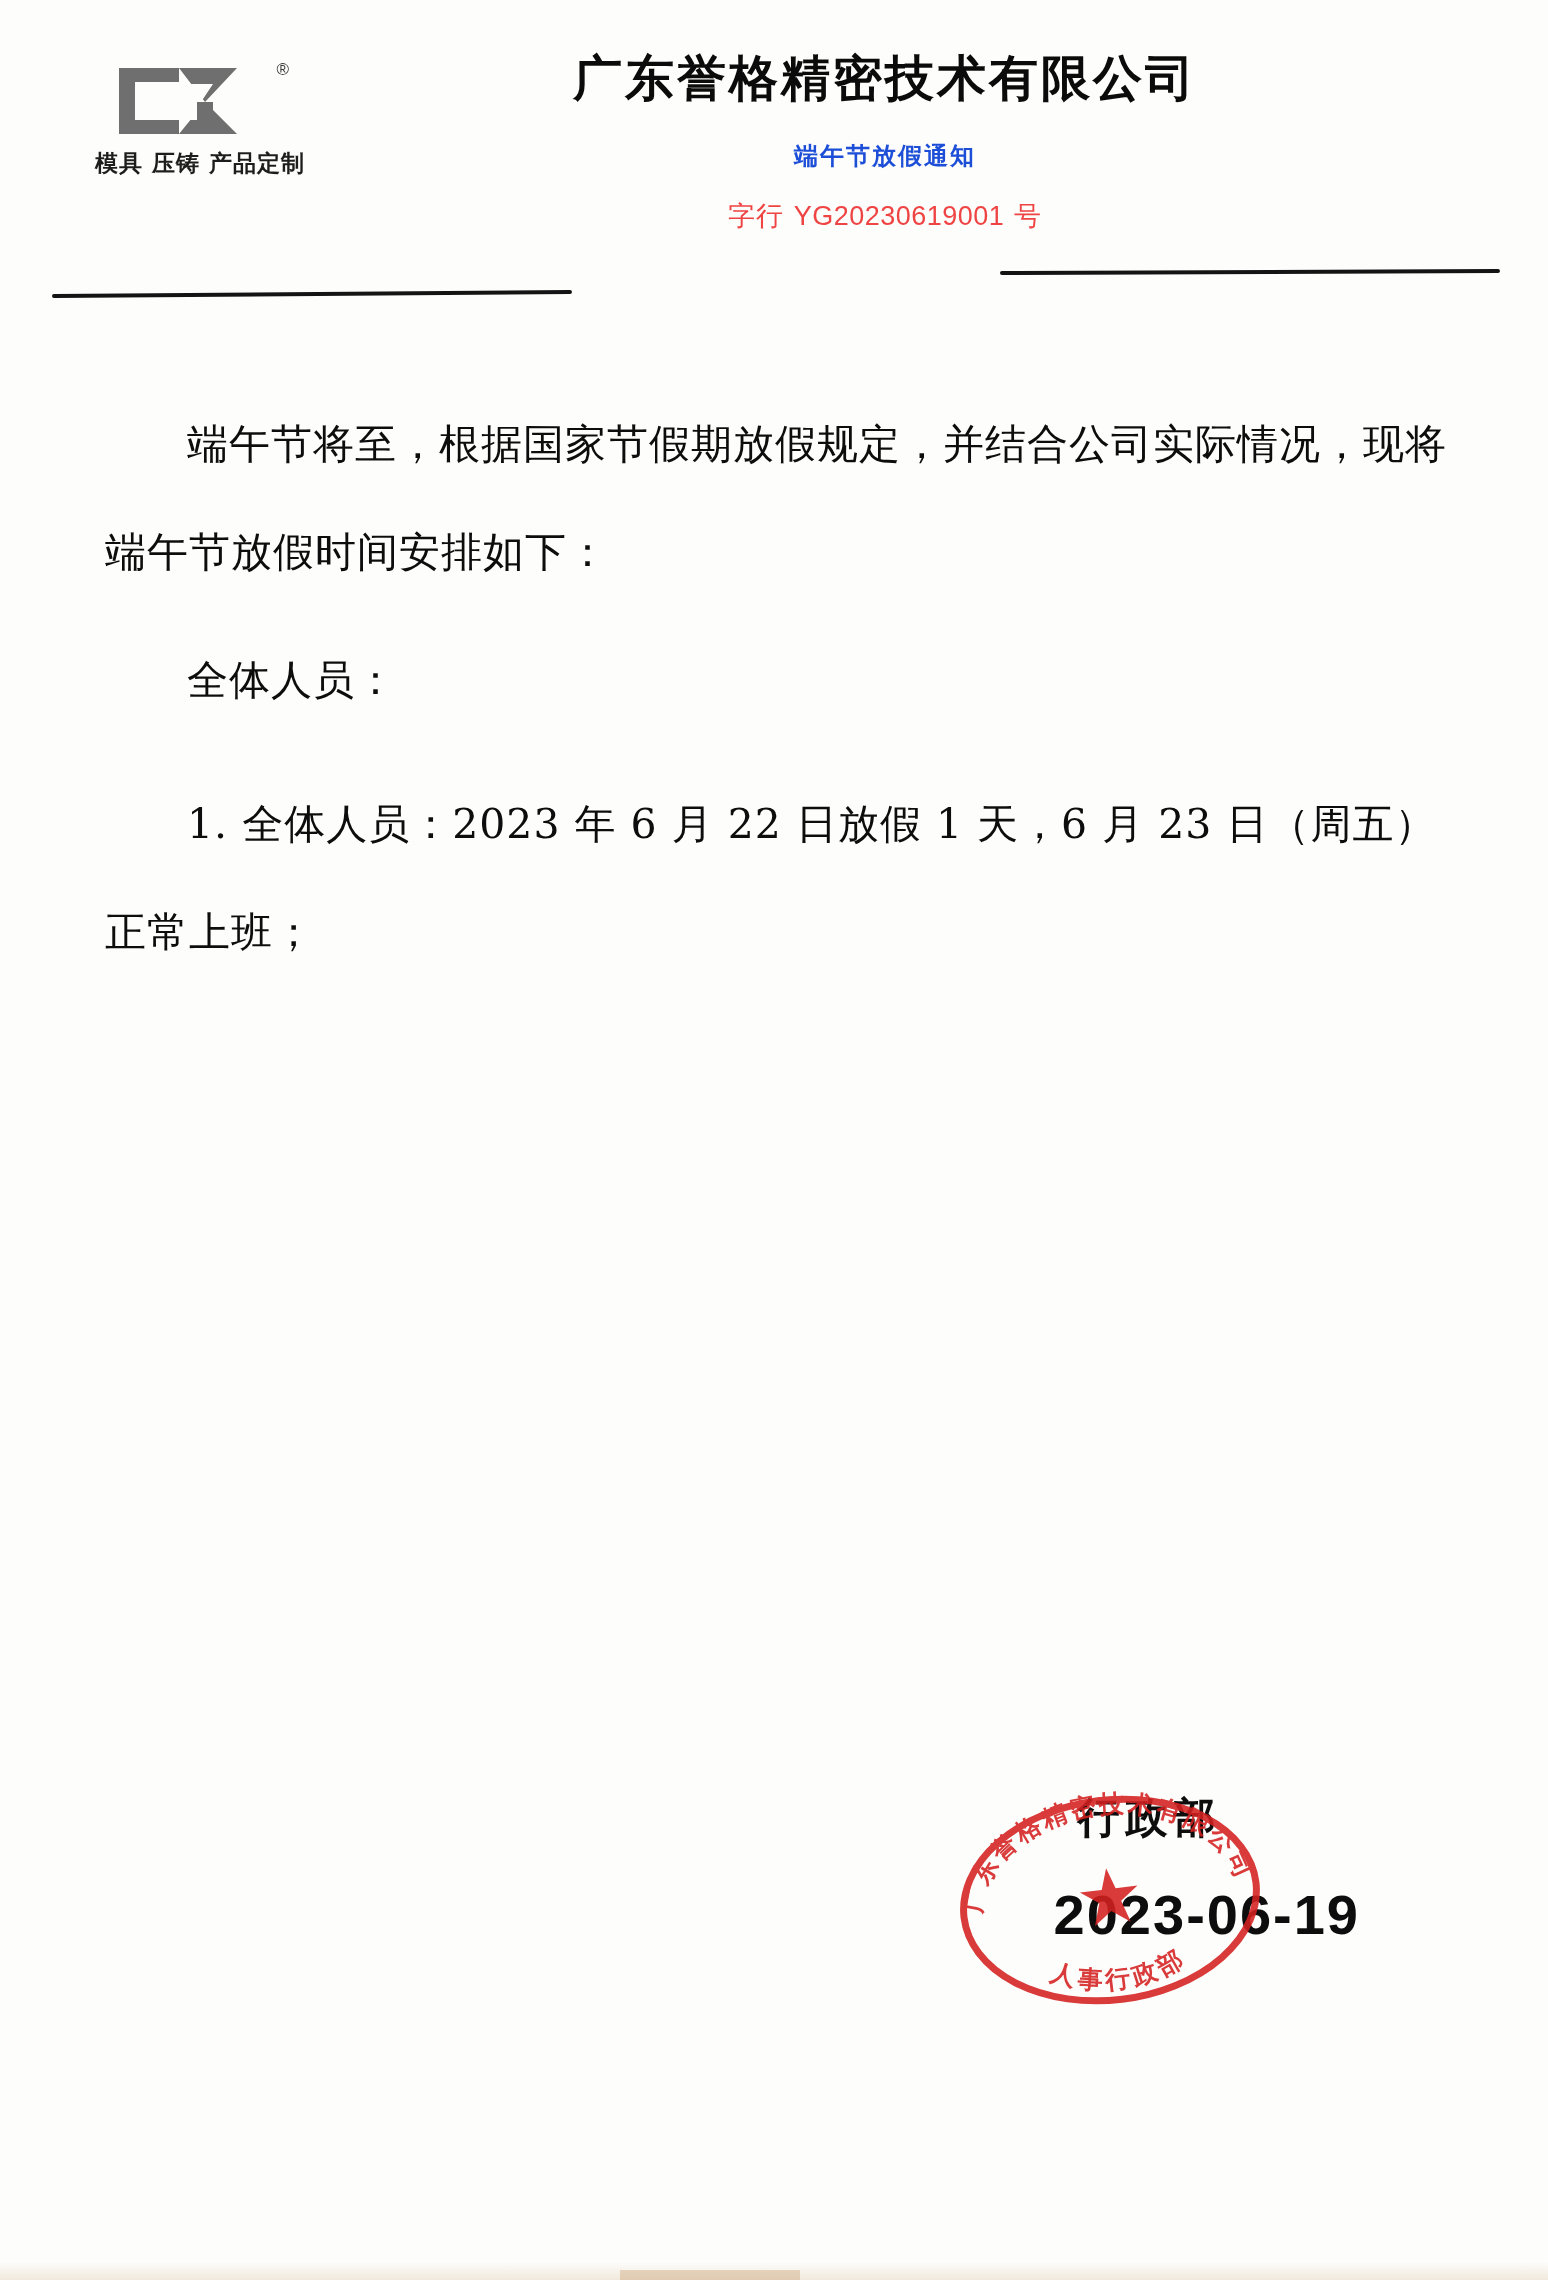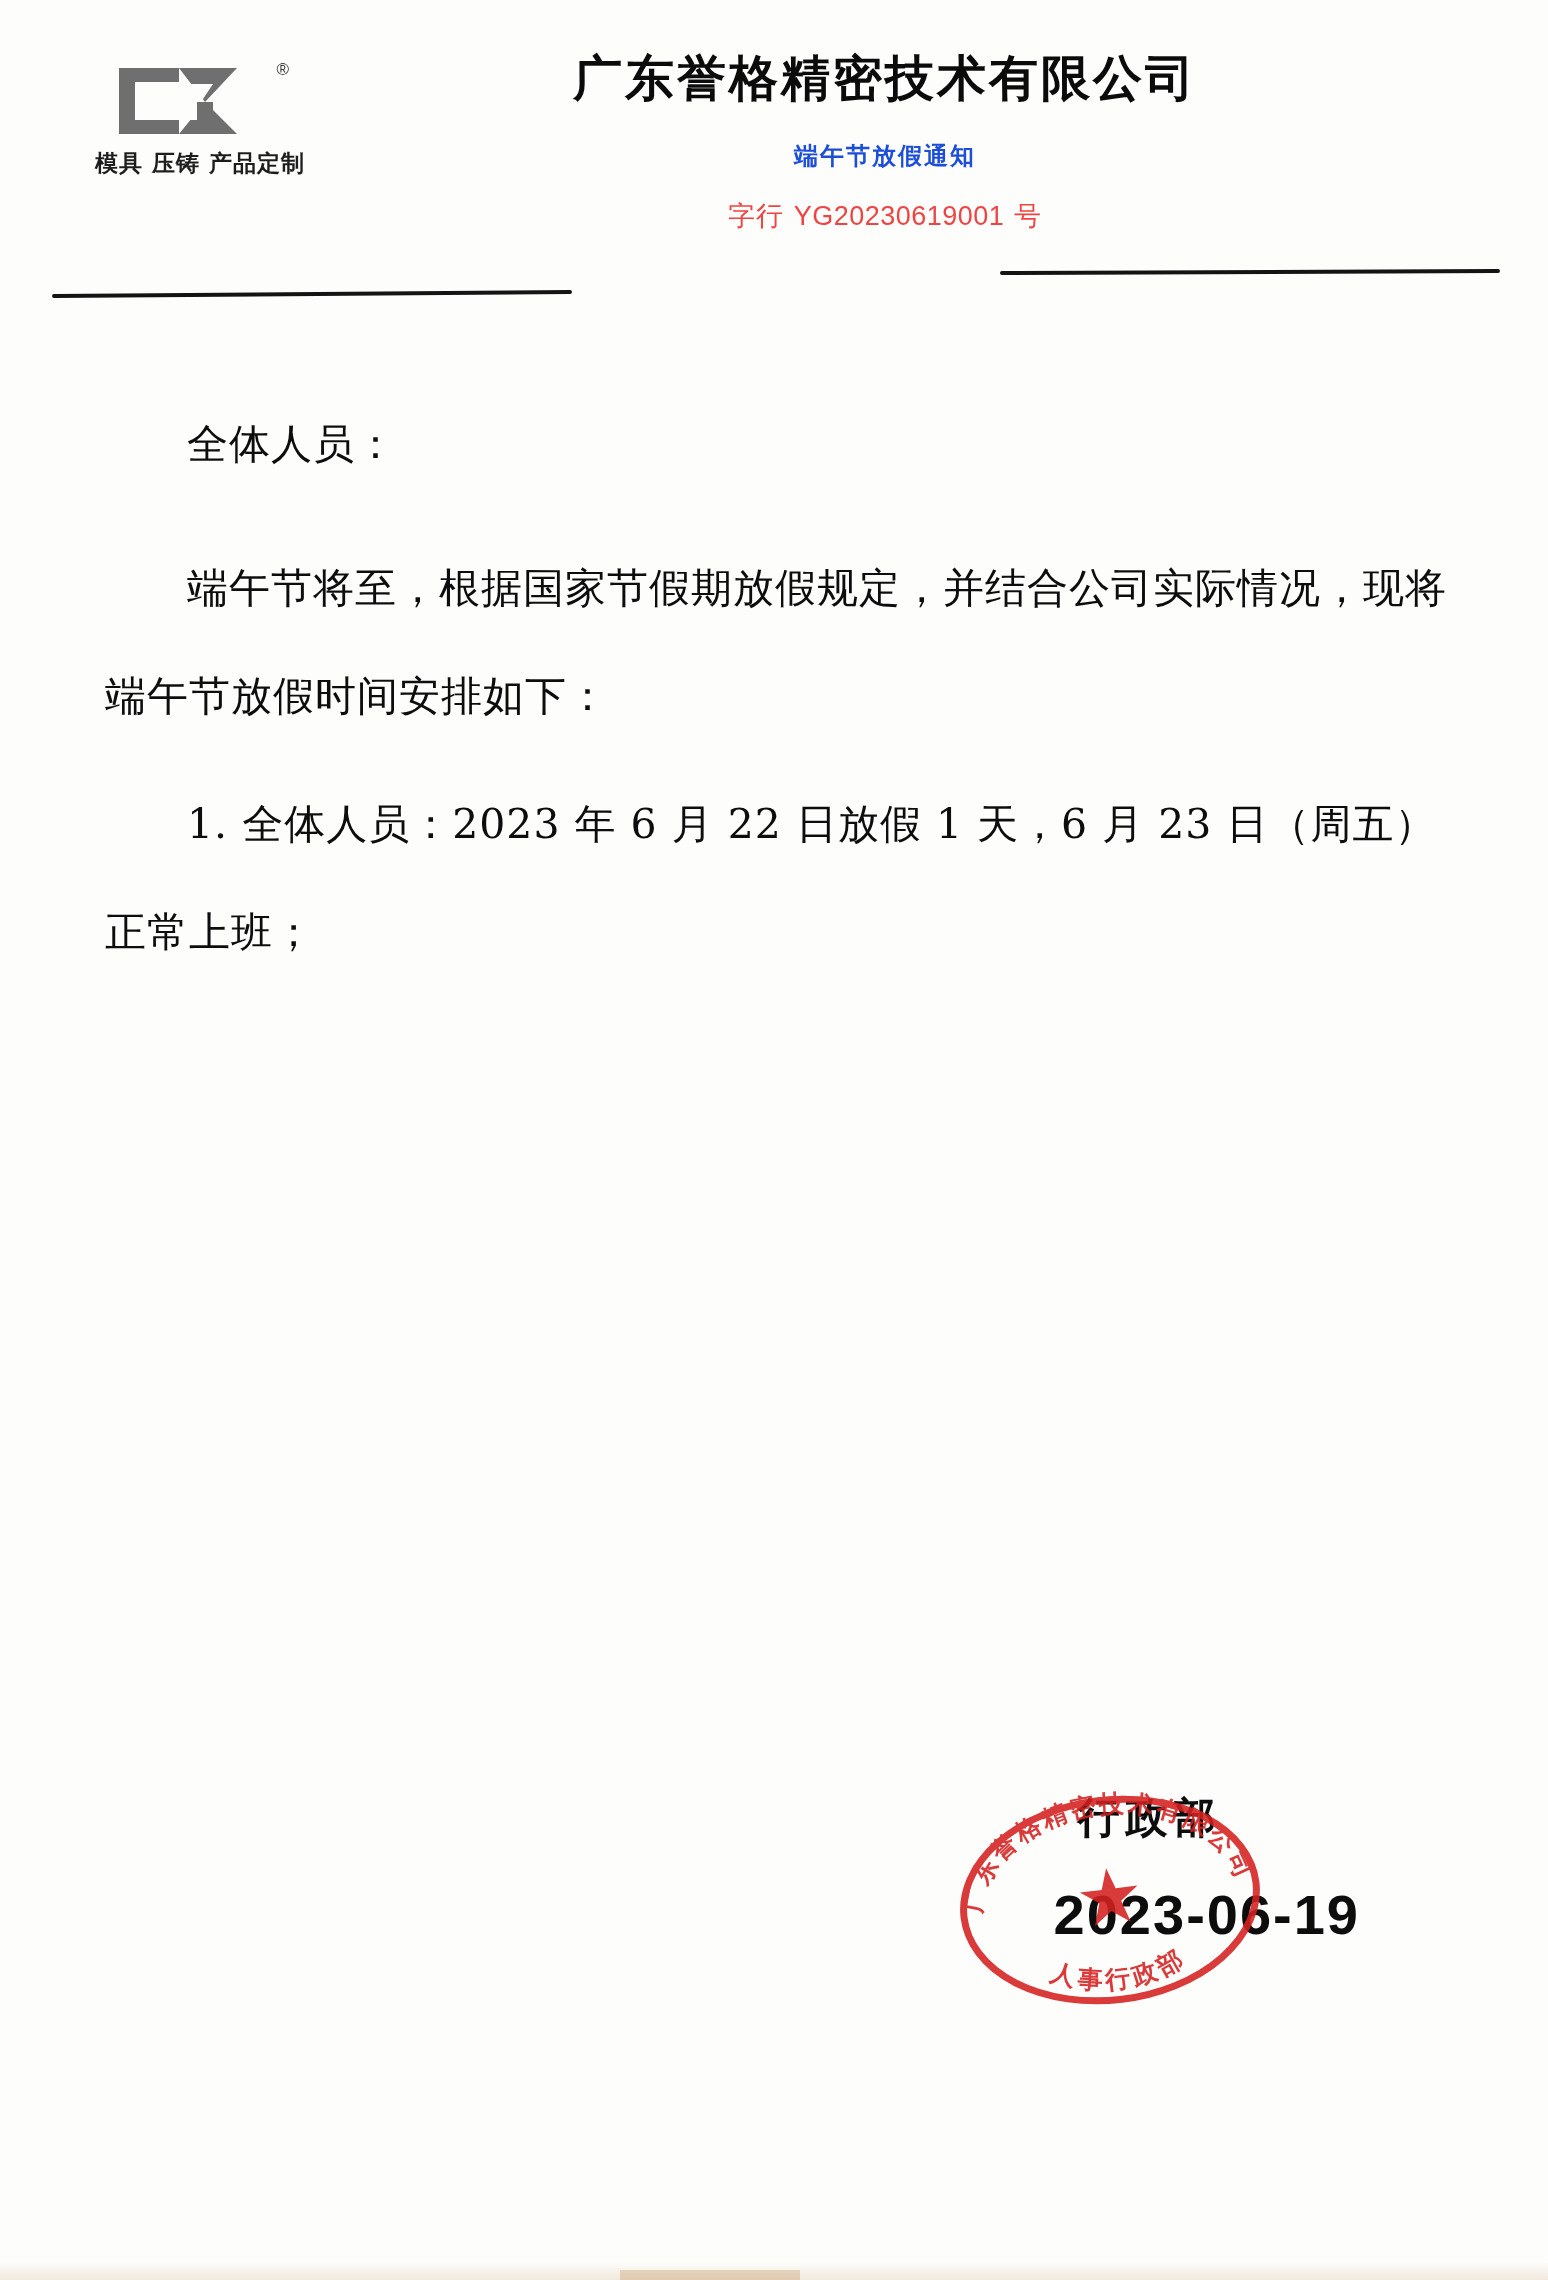--- a/index.html
+++ b/index.html
@@ -210,22 +210,22 @@
       <div class="company-title">广东誉格精密技术有限公司</div>
       <div class="doc-title">端午节放假通知</div>
       <div class="doc-number"><span>字行 </span><span class="num">YG20230619001</span><span> 号</span></div>
     </div>
 
     <div class="rule rule-left"></div>
     <div class="rule rule-right"></div>
   </div>
 
   <div class="body-text">
+    <p class="para indent block">端午节将至，根据国家节假期放假规定，并结合公司实际情况，现将端午节放假时间安排如下：</p>
     <p class="para salutation indent">全体人员：</p>
-    <p class="para indent block">端午节将至，根据国家节假期放假规定，并结合公司实际情况，现将端午节放假时间安排如下：</p>
     <p class="para indent block">1. 全体人员：2023 年 6 月 22 日放假 1 天，6 月 23 日（周五）正常上班；</p>
   </div>
 
   <div class="sign-block">
     <div class="sign-dept">行政部</div>
     <div class="sign-date">2023-06-19</div>
   </div>
 
   <div class="stamp">
     <svg width="310" height="220" viewBox="0 0 310 220" xmlns="http://www.w3.org/2000/svg">

